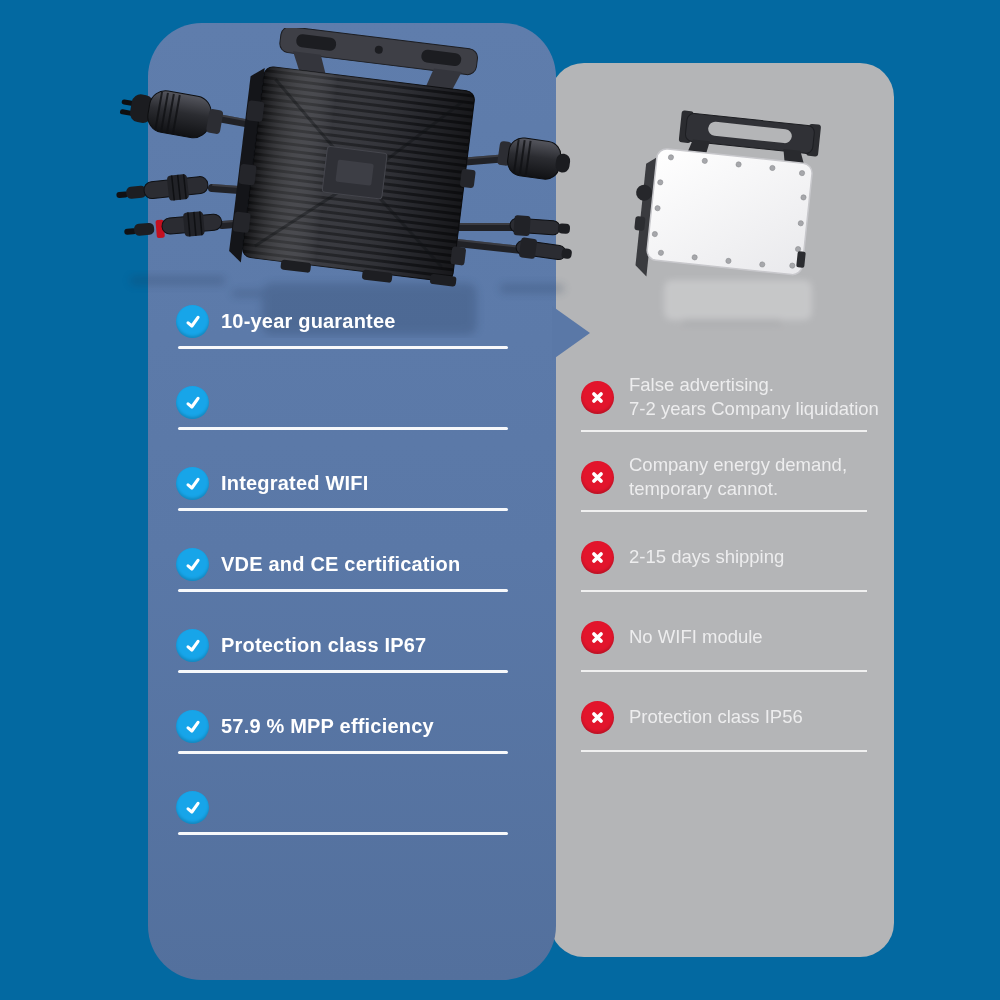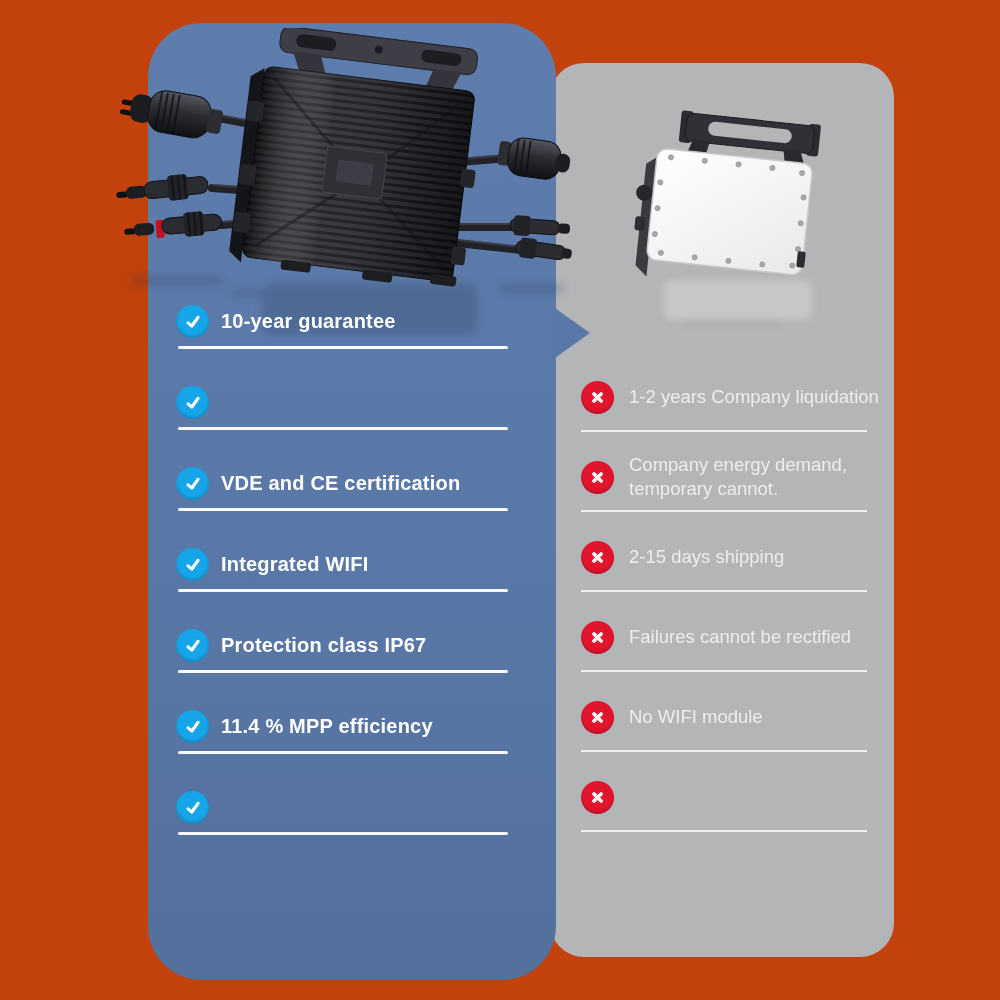--- a/index.html
+++ b/index.html
@@ -1,16 +1,16 @@
 <!DOCTYPE html>
 <html><head>
 <meta charset="utf-8">
 <style>
   html,body{margin:0;padding:0;background:#f1f1f3;}
-  .canvas{position:relative;width:1000px;height:1000px;background:#c2410c;overflow:hidden;
+  .canvas{position:relative;width:1000px;height:1000px;background:#0369a1;overflow:hidden;
           font-family:"Liberation Sans",sans-serif;}
 
   
   .gray-panel{position:absolute;left:550px;top:63px;width:344px;height:894px;
               background:#b4b5b7;border-radius:34px;z-index:1;}
   .blue-panel{position:absolute;left:148px;top:23px;width:408px;height:957px;
               background:linear-gradient(180deg,#5f7dac 0%,#5a78a7 55%,#53709d 100%);
               border-radius:54px;z-index:2;}
   .bubble-tail{position:absolute;left:552px;top:306px;width:0;height:0;z-index:2;
                border-left:38px solid #5a78a7;border-top:27px solid transparent;
@@ -231,64 +231,65 @@
             <path d="M6 12.5l4.2 4.2L18.5 7" stroke="#fff" stroke-width="3.8" fill="none" stroke-linecap="round" stroke-linejoin="round" transform="rotate(-5 12 12)"></path>
           </svg>
         </span>
     </div>
     <div class="lrow">
       <span class="ic check">
           <svg viewBox="0 0 24 24" width="20" height="20">
             <path d="M6 12.5l4.2 4.2L18.5 7" stroke="#fff" stroke-width="3.8" fill="none" stroke-linecap="round" stroke-linejoin="round" transform="rotate(-5 12 12)"></path>
           </svg>
         </span>
+      <span class="label">Integrated WIFI</span>
+    </div>
+    <div class="lrow">
+      <span class="ic check">
+          <svg viewBox="0 0 24 24" width="20" height="20">
+            <path d="M6 12.5l4.2 4.2L18.5 7" stroke="#fff" stroke-width="3.8" fill="none" stroke-linecap="round" stroke-linejoin="round" transform="rotate(-5 12 12)"></path>
+          </svg>
+        </span>
       <span class="label">VDE and CE certification</span>
     </div>
     <div class="lrow">
       <span class="ic check">
           <svg viewBox="0 0 24 24" width="20" height="20">
             <path d="M6 12.5l4.2 4.2L18.5 7" stroke="#fff" stroke-width="3.8" fill="none" stroke-linecap="round" stroke-linejoin="round" transform="rotate(-5 12 12)"></path>
           </svg>
         </span>
-      <span class="label">Integrated WIFI</span>
-    </div>
-    <div class="lrow">
-      <span class="ic check">
-          <svg viewBox="0 0 24 24" width="20" height="20">
-            <path d="M6 12.5l4.2 4.2L18.5 7" stroke="#fff" stroke-width="3.8" fill="none" stroke-linecap="round" stroke-linejoin="round" transform="rotate(-5 12 12)"></path>
-          </svg>
-        </span>
       <span class="label">Protection class IP67</span>
     </div>
     <div class="lrow">
       <span class="ic check">
           <svg viewBox="0 0 24 24" width="20" height="20">
             <path d="M6 12.5l4.2 4.2L18.5 7" stroke="#fff" stroke-width="3.8" fill="none" stroke-linecap="round" stroke-linejoin="round" transform="rotate(-5 12 12)"></path>
           </svg>
         </span>
-      <span class="label">11.4 % MPP efficiency</span>
+      <span class="label">57.9 % MPP efficiency</span>
     </div>
     <div class="lrow">
       <span class="ic check">
           <svg viewBox="0 0 24 24" width="20" height="20">
             <path d="M6 12.5l4.2 4.2L18.5 7" stroke="#fff" stroke-width="3.8" fill="none" stroke-linecap="round" stroke-linejoin="round" transform="rotate(-5 12 12)"></path>
           </svg>
         </span>
     </div>
   </div>
 
   <div class="right-list">
     <div class="rrow">
       <span class="ic cross">
           <svg viewBox="0 0 24 24" width="19" height="19">
             <path d="M7.5 7.5L16.5 16.5M16.5 7.5L7.5 16.5" stroke="#fff" stroke-width="4.6" stroke-linecap="round"></path>
           </svg>
         </span>
       <span class="txt">
-        <div>1-2 years Company liquidation</div>
+        <div>False advertising.</div>
+        <div>7-2 years Company liquidation</div>
       </span>
     </div>
     <div class="rrow">
       <span class="ic cross">
           <svg viewBox="0 0 24 24" width="19" height="19">
             <path d="M7.5 7.5L16.5 16.5M16.5 7.5L7.5 16.5" stroke="#fff" stroke-width="4.6" stroke-linecap="round"></path>
           </svg>
         </span>
       <span class="txt">
         <div>Company energy demand,</div>
@@ -306,37 +307,30 @@
         <div></div>
       </span>
     </div>
     <div class="rrow">
       <span class="ic cross">
           <svg viewBox="0 0 24 24" width="19" height="19">
             <path d="M7.5 7.5L16.5 16.5M16.5 7.5L7.5 16.5" stroke="#fff" stroke-width="4.6" stroke-linecap="round"></path>
           </svg>
         </span>
       <span class="txt">
-        <div>Failures cannot be rectified</div>
-        <div></div>
-      </span>
-    </div>
-    <div class="rrow">
-      <span class="ic cross">
-          <svg viewBox="0 0 24 24" width="19" height="19">
-            <path d="M7.5 7.5L16.5 16.5M16.5 7.5L7.5 16.5" stroke="#fff" stroke-width="4.6" stroke-linecap="round"></path>
-          </svg>
-        </span>
-      <span class="txt">
         <div>No WIFI module</div>
         <div></div>
       </span>
     </div>
     <div class="rrow">
       <span class="ic cross">
           <svg viewBox="0 0 24 24" width="19" height="19">
             <path d="M7.5 7.5L16.5 16.5M16.5 7.5L7.5 16.5" stroke="#fff" stroke-width="4.6" stroke-linecap="round"></path>
           </svg>
         </span>
+      <span class="txt">
+        <div>Protection class IP56</div>
+        <div></div>
+      </span>
     </div>
   </div>
 
 </div>
 
 </body></html>

